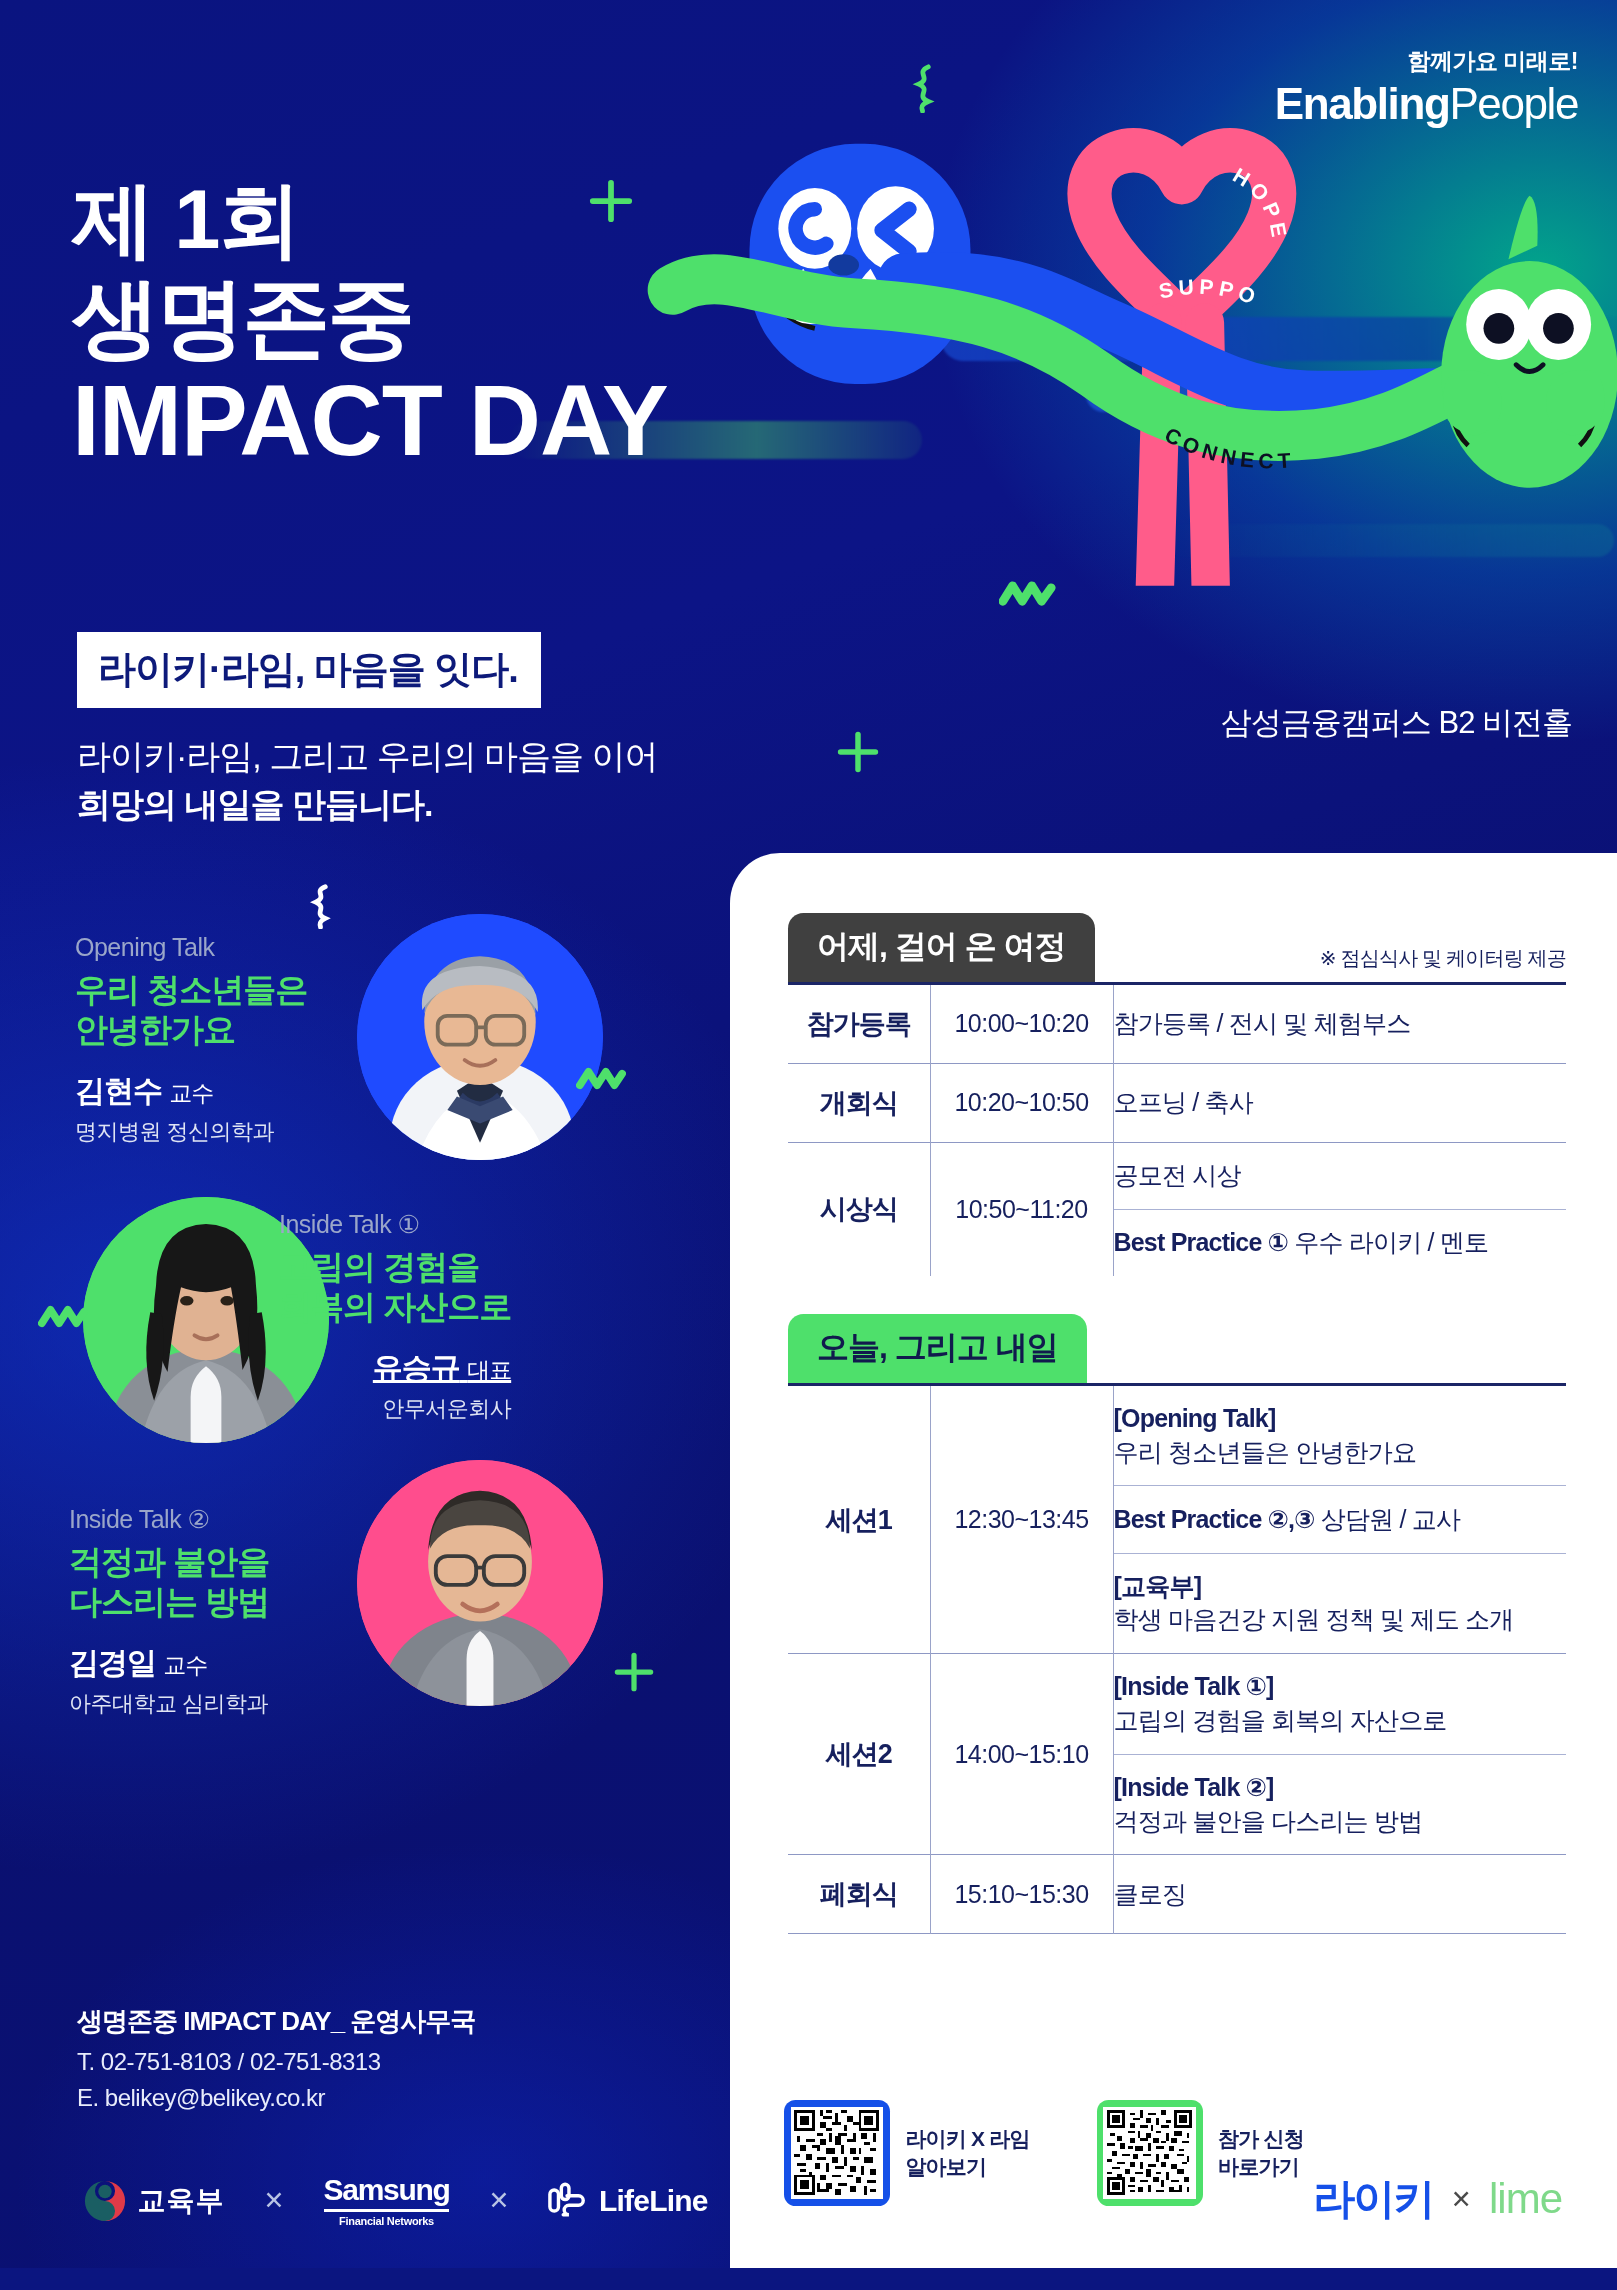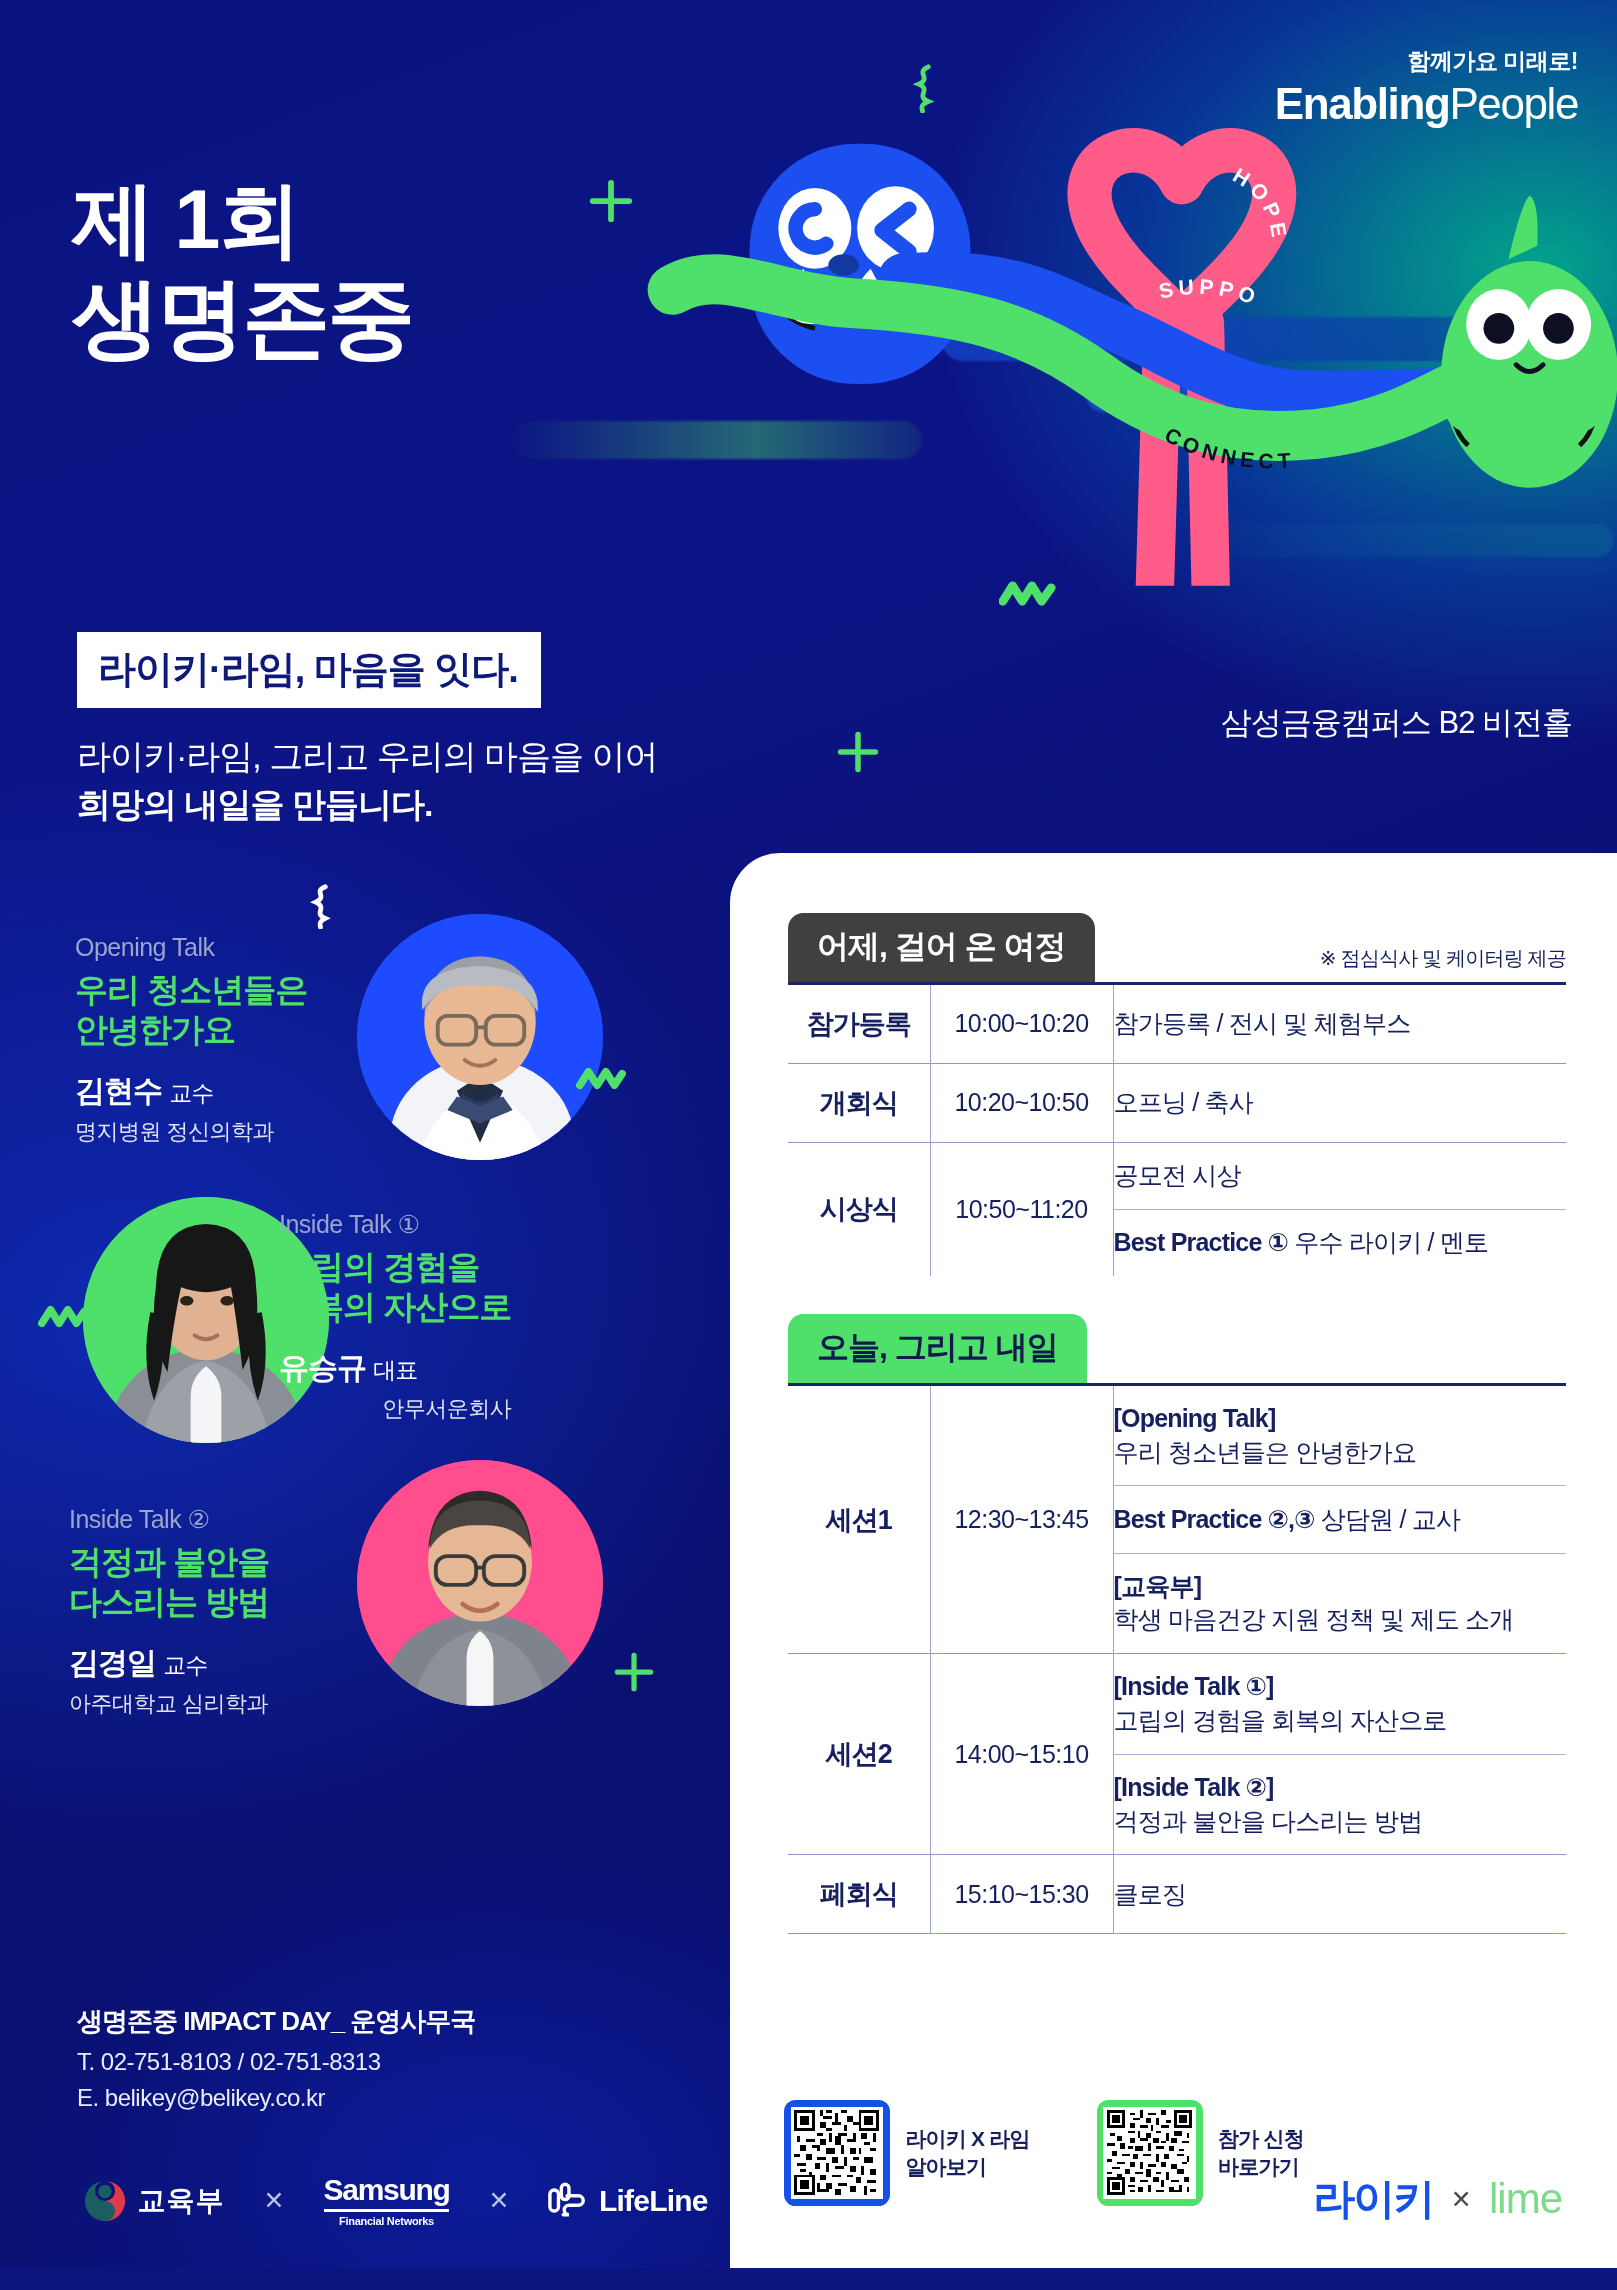--- a/index.html
+++ b/index.html
@@ -149,20 +149,21 @@
   <div class="ep-logo">
     <div class="ep-kr">함께가요 미래로!</div>
     <div class="ep-en">
       <span>Enabling</span><span class="light" style="font-weight:400;">People</span>
     </div>
   </div>
 
   <div class="title-block">
     <div class="t-line1">제 1회</div>
     <div class="t-line2">생명존중</div>
+    <div class="t-line3">IMPACT DAY</div>
   </div>
 
   <svg class="deco" style="left:588px;top:178px;" width="46" height="46" viewBox="0 0 48 48">
     <rect x="21" y="2" width="6" height="44" rx="3" fill="#4ee06b"></rect>
     <rect x="2" y="21" width="44" height="6" rx="3" fill="#4ee06b"></rect>
   </svg>
 
   <svg class="deco" style="left:836px;top:730px;" width="44" height="44" viewBox="0 0 48 48">
     <rect x="21" y="2" width="6" height="44" rx="3" fill="#4ee06b"></rect>
     <rect x="2" y="21" width="44" height="6" rx="3" fill="#4ee06b"></rect>
@@ -307,21 +308,21 @@
             <path d="M116 144 q12 8 24 0" stroke="#a8705a" stroke-width="4" fill="none" stroke-linecap="round"></path>
           </g>
         </svg>
       </div>
       <div class="spk-text" style="left:279px;top:19px;">
         <div class="spk-kicker">Inside Talk ①</div>
         <div class="spk-title">
           <div>고립의 경험을</div>
           <div>회복의 자산으로</div>
         </div>
-        <div class="spk-name" style="text-align:left;">
+        <div class="spk-name" style="text-align:right;text-decoration:underline;">
           <span>유승규</span>
           <span class="role">대표</span>
         </div>
         <div class="spk-aff" style="text-align:right;">안무서운회사</div>
       </div>
       <svg class="deco" style="left:38px;top:113px;" width="50" height="25" viewBox="0 0 52 26">
         <path d="M4 20 L13 6 L22 20 L31 6 L40 20 L48 8" stroke="#4ee06b" stroke-width="8" fill="none" stroke-linecap="round" stroke-linejoin="round"></path>
       </svg>
     </div>
 

